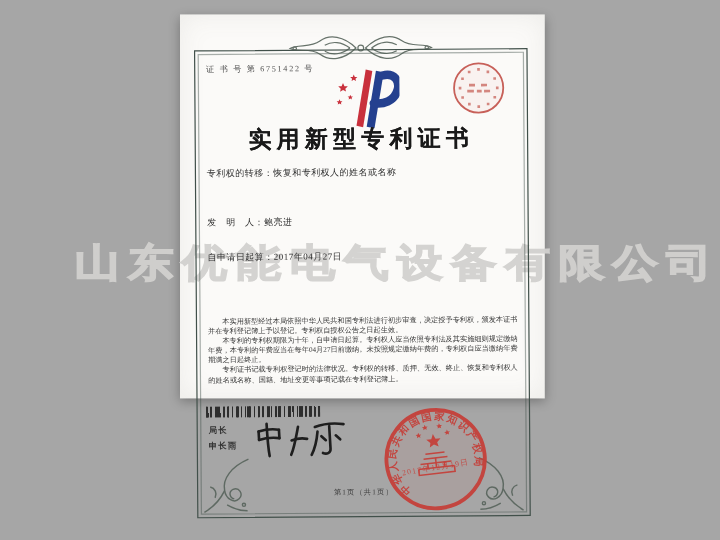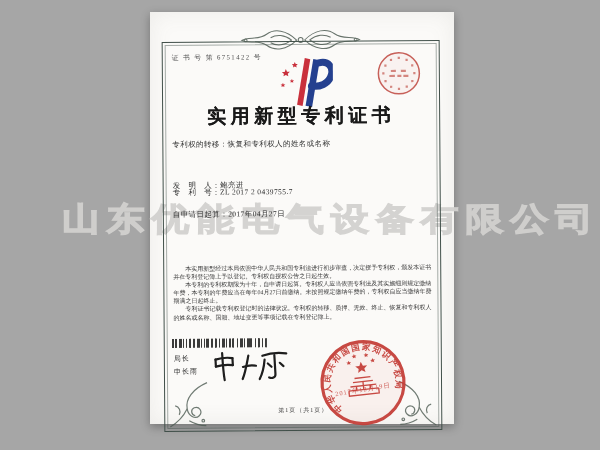--- a/index.html
+++ b/index.html
@@ -3,21 +3,21 @@
 <meta charset="utf-8">
 <style>
   html,body{margin:0;padding:0;}
   body{
     width:600px;height:450px;position:relative;overflow:hidden;
     background:#a6a6a6;
     font-family:"Liberation Serif",serif;
   }
   
   .photo{
-    position:absolute;left:150px;top:12px;width:304px;height:412px;
+    position:absolute;left:150px;top:12px;width:304px;height:320px;
     background:var(--paper,#fbfaf8);
     box-shadow:0 3px 9px rgba(0,0,0,.30), inset 0 0 22px rgba(110,110,100,.10);
   }
   
   .watermark{
     position:absolute;left:62px;top:201px;z-index:5;
     font-family:"Liberation Sans",sans-serif;font-weight:bold;
     font-size:32px;line-height:36px;letter-spacing:6px;white-space:nowrap;
     color:var(--watermark,#d2d1cf);
     -webkit-text-stroke:1.2px var(--watermark,#d2d1cf);
@@ -56,21 +56,21 @@
     position:absolute;left:9px;top:222px;width:258px;
     font-size:6px;line-height:8.1px;color:#383838;text-align:justify;
   }
   .paras p{margin:0;text-indent:2em;}
   .barcode{
     position:absolute;left:7px;top:296px;width:95px;height:9px;opacity:.85;
     background-image:
       repeating-linear-gradient(90deg,#1a1a1a 0 1.2px,transparent 1.2px 3.6px),
       repeating-linear-gradient(90deg,#1a1a1a 0 2px,transparent 2px 8.6px);
   }
-  .signer{position:absolute;left:9px;top:310px;font-size:7px;color:#333;line-height:13px;letter-spacing:1px;}
+  .signer{position:absolute;left:9px;top:310px;font-size:7px;color:#333;line-height:13px;letter-spacing:1px;font-weight:bold;}
   .signature{position:absolute;left:48px;top:306px;transform:rotate(-3deg);}
   .seal{position:absolute;left:153px;top:296px;transform:rotate(-6deg);opacity:.95;}
   .sealdate{
     position:absolute;left:150px;top:344px;width:96px;text-align:center;
     font-size:6.5px;color:var(--sealred,#c5403a);letter-spacing:1px;
     transform:rotate(-9deg);opacity:.85;white-space:nowrap;
   }
   .pagefoot{
     position:absolute;left:0;top:364px;width:100%;text-align:center;
     font-size:6px;color:#3d3d3d;letter-spacing:1px;
@@ -169,21 +169,20 @@
             <rect x="21.5" y="24.5" width="4" height="2.2"></rect>
           <rect x="27.5" y="24.5" width="5" height="2.2"></rect>
         </g>
       </svg>
     </div>
 
     <div class="title">实用新型专利证书</div>
 
     <div class="field f0"><span>专利权的转移：</span><span>恢复和专利权人的姓名或名称</span></div>
     <div class="field f1"><span>发　明　人：</span><span>鲍亮进</span></div>
-    <div class="field f2"><span>专　利　号：</span><span>ZL 2017 2 0439755.7</span></div>
     <div class="field f3"><span>自申请日起算：</span><span>2017年04月27日</span></div>
 
     <div class="paras">
       <p>本实用新型经过本局依照中华人民共和国专利法进行初步审查，决定授予专利权，颁发本证书并在专利登记簿上予以登记。专利权自授权公告之日起生效。</p>
       <p>本专利的专利权期限为十年，自申请日起算。专利权人应当依照专利法及其实施细则规定缴纳年费，本专利的年费应当在每年04月27日前缴纳。未按照规定缴纳年费的，专利权自应当缴纳年费期满之日起终止。</p>
       <p>专利证书记载专利权登记时的法律状况。专利权的转移、质押、无效、终止、恢复和专利权人的姓名或名称、国籍、地址变更等事项记载在专利登记簿上。</p>
     </div>
 
     <div class="barcode"></div>
 

